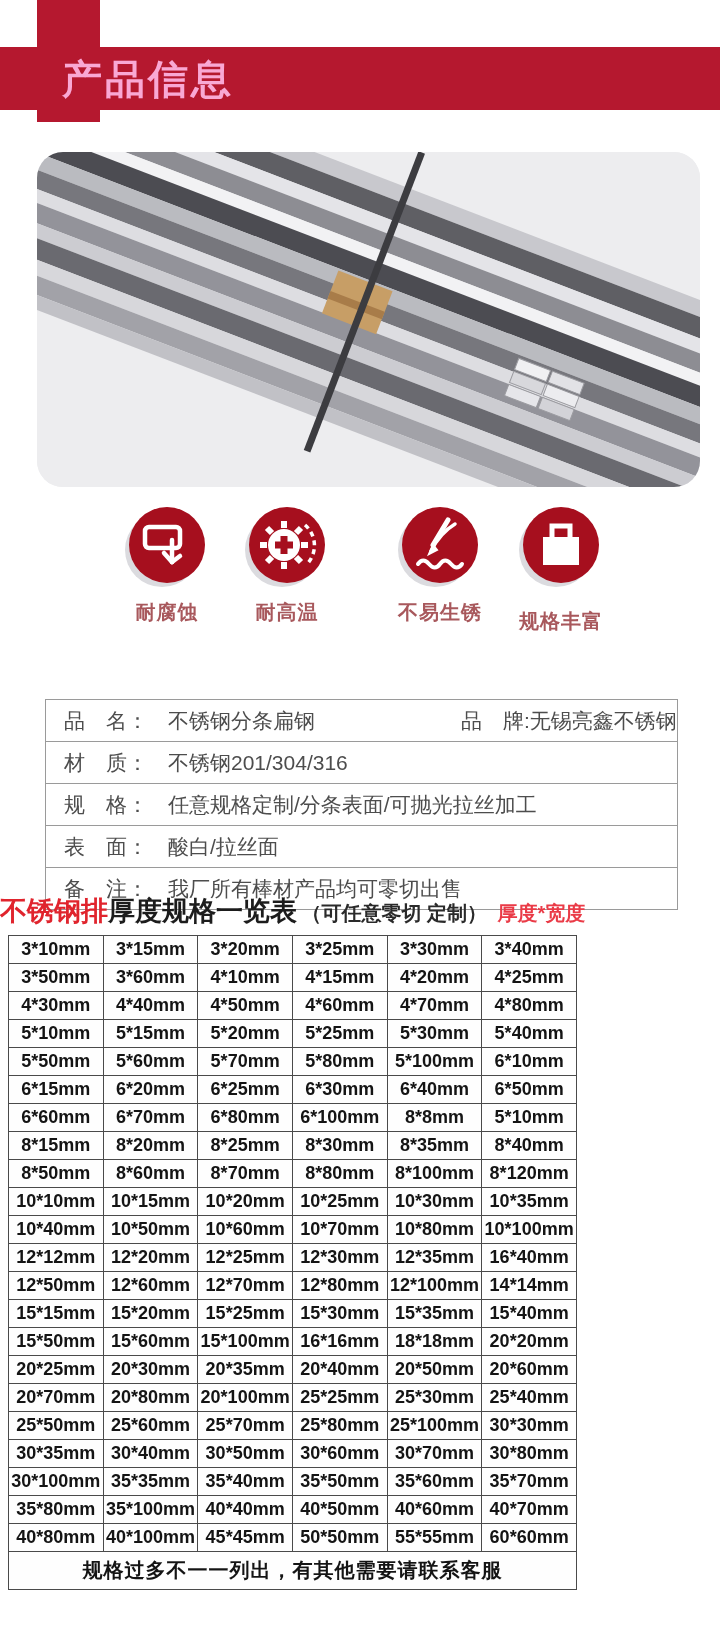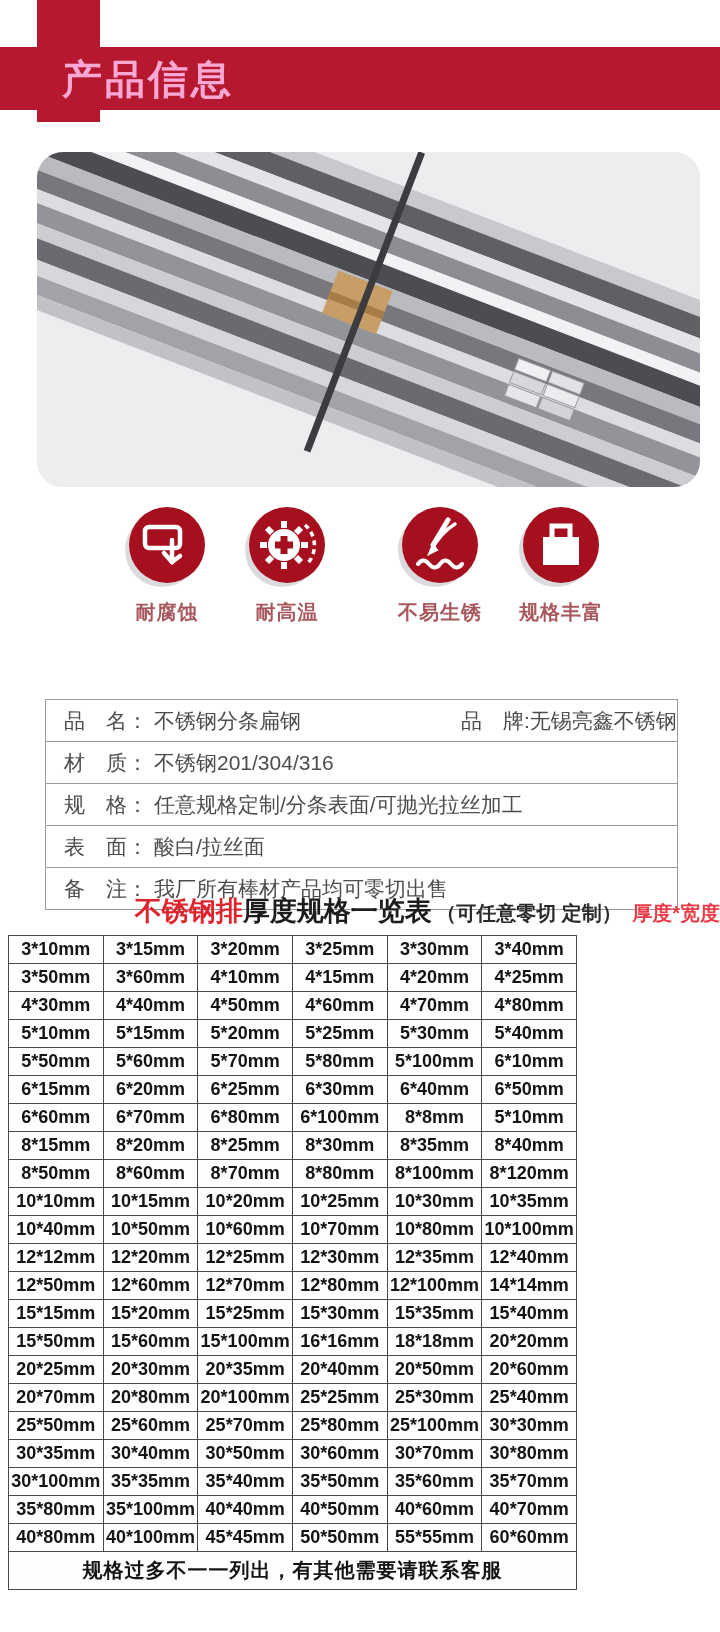--- a/index.html
+++ b/index.html
@@ -13,34 +13,34 @@
   .banner-title{margin:0 0 0 62px;color:#f9a8d4;font-size:40px;font-weight:bold;letter-spacing:3px;line-height:1;}
 
   
   .hero{position:absolute;left:37px;top:152px;width:663px;height:335px;border-radius:26px;background:#ededef;overflow:hidden;}
 
   
   .features{position:absolute;left:0;top:507px;width:720px;display:flex;}
   .feature{width:120px;display:flex;flex-direction:column;align-items:center;}
   .feature:nth-child(1){margin-left:107px;}
   .feature:nth-child(3){margin-left:33px;}
-  .feature:nth-child(4){margin-left:1px;}
+  .feature:nth-child(4){margin-left:1px;gap:9px;}
   .feature-circle{width:76px;height:76px;border-radius:50%;background:#a60f1e;box-shadow:-5px 5px 0 -1px #dbdbdf;display:flex;align-items:center;justify-content:center;}
   .feature-label{margin-top:16px;font-size:20px;font-weight:bold;color:#a8585c;letter-spacing:1px;white-space:nowrap;}
 
   
   .info-table{position:absolute;left:45px;top:699px;width:631px;border:1px solid #9a9a9a;background:#fff;}
   .info-row{position:relative;height:41px;border-bottom:1px solid #9a9a9a;display:flex;align-items:center;font-size:21px;color:#4d4d4d;}
   .info-row:last-child{border-bottom:none;}
   .info-label{margin-left:18px;white-space:pre;}
-  .info-value{margin-left:6px;white-space:nowrap;}
+  .info-value{margin-left:20px;white-space:nowrap;}
   .info-extra{position:absolute;left:415px;top:0;height:41px;display:flex;align-items:center;}
 
   
-  .spec-title{position:absolute;left:0;top:893px;width:720px;text-align:right;white-space:nowrap;line-height:36px;}
+  .spec-title{position:absolute;left:0;top:893px;width:720px;text-align:left;white-space:nowrap;line-height:36px;}
   .spec-title .t-red{color:#e0242d;font-size:27px;font-weight:bold;}
   .spec-title .t-black{color:#1c1c1c;font-size:27px;font-weight:bold;}
   .spec-title .t-note{color:#2a2a2a;font-size:20px;font-weight:bold;}
   .spec-title .t-suffix{color:#ea3b47;font-size:20px;font-weight:bold;margin-left:6px;}
 
   
   .spec-wrap{position:absolute;left:8px;top:935px;width:704px;}
   table.spec{border-collapse:collapse;width:569px;table-layout:fixed;background:#fefefe;}
   table.spec td{border:1px solid #4a4a4a;height:27px;text-align:center;vertical-align:middle;font-size:18px;font-weight:bold;color:#141414;padding:0;white-space:nowrap;}
   table.spec td.footer-cell{height:37px;font-size:20px;letter-spacing:1px;}
@@ -268,21 +268,21 @@
             <td>10*70mm</td>
             <td>10*80mm</td>
             <td>10*100mm</td>
           </tr>
           <tr>
             <td>12*12mm</td>
             <td>12*20mm</td>
             <td>12*25mm</td>
             <td>12*30mm</td>
             <td>12*35mm</td>
-            <td>12*40mm</td>
+            <td>16*40mm</td>
           </tr>
           <tr>
             <td>12*50mm</td>
             <td>12*60mm</td>
             <td>12*70mm</td>
             <td>12*80mm</td>
             <td>12*100mm</td>
             <td>14*14mm</td>
           </tr>
           <tr>

